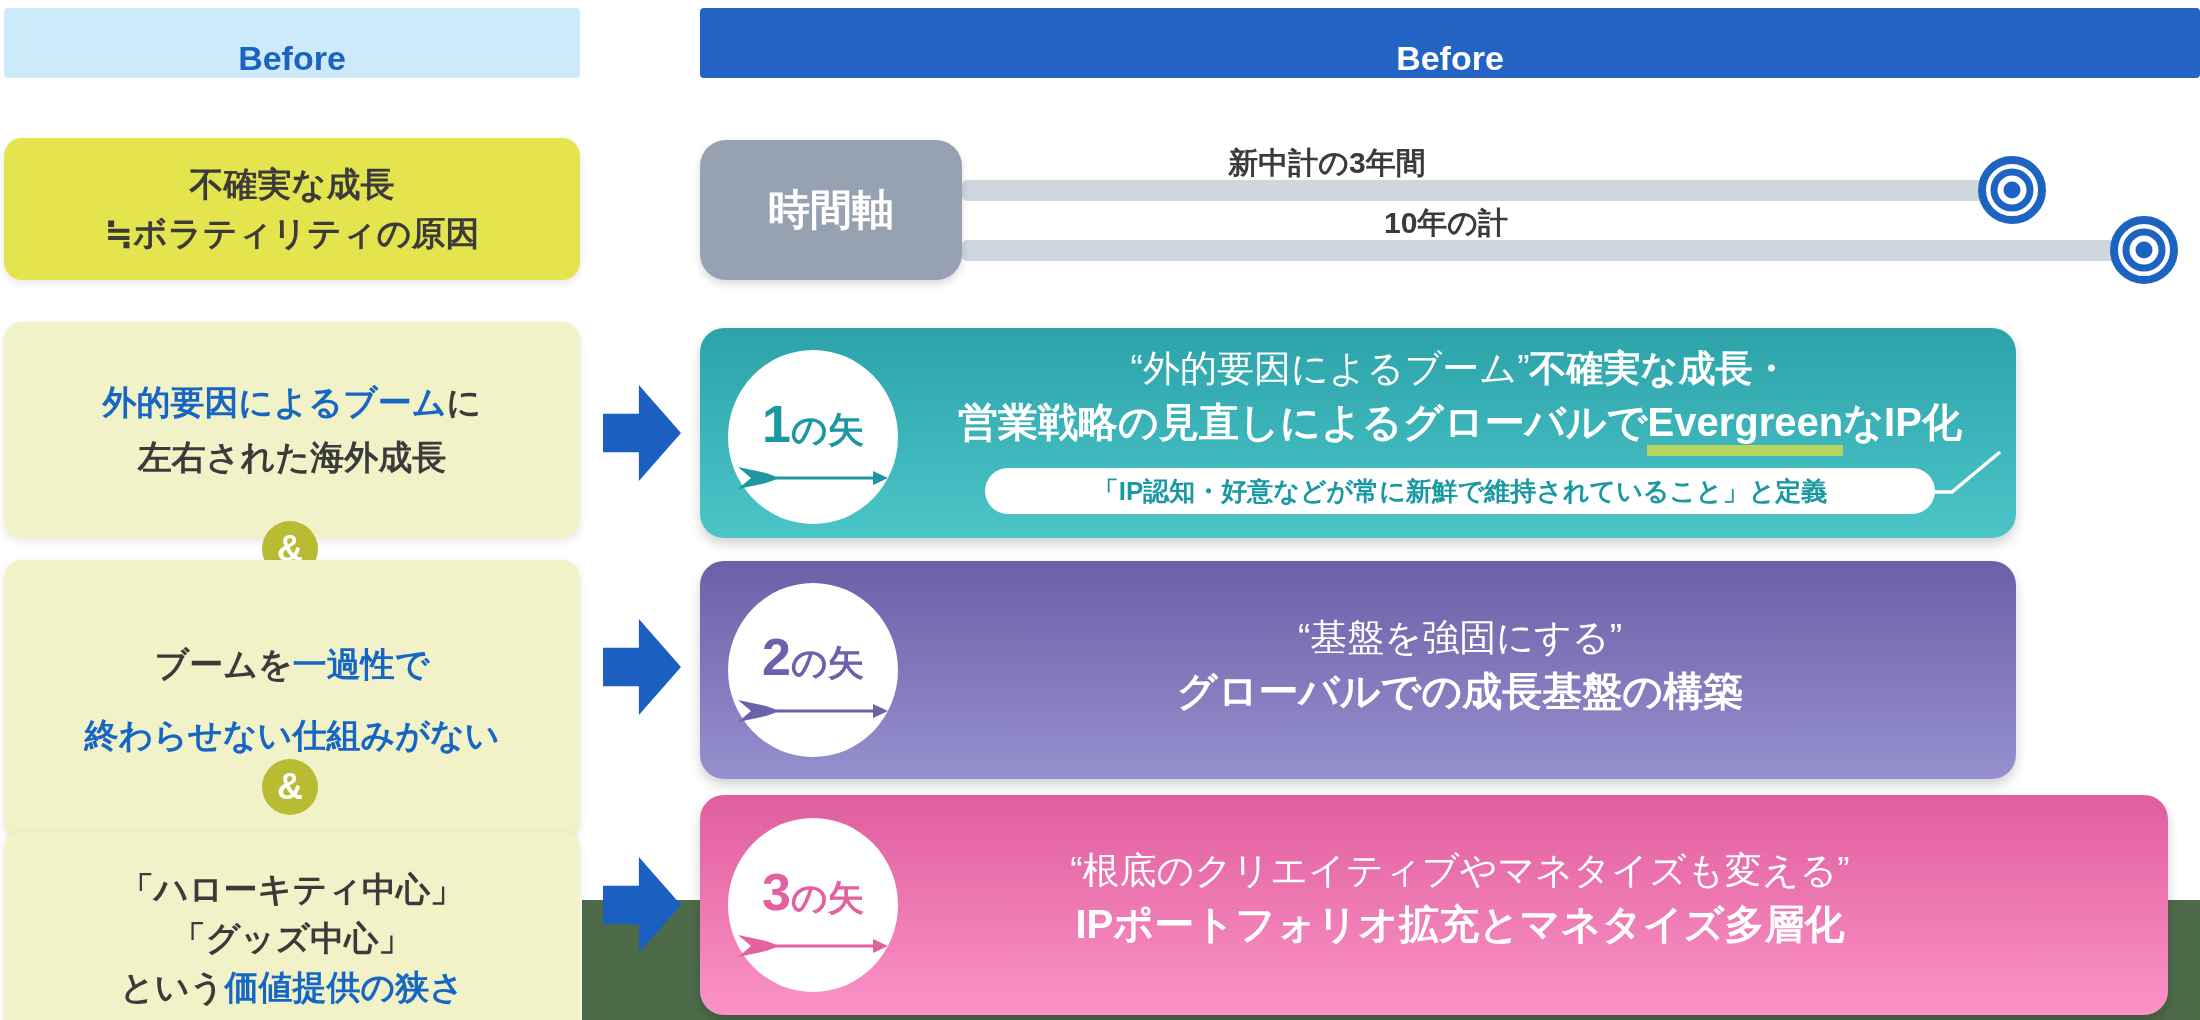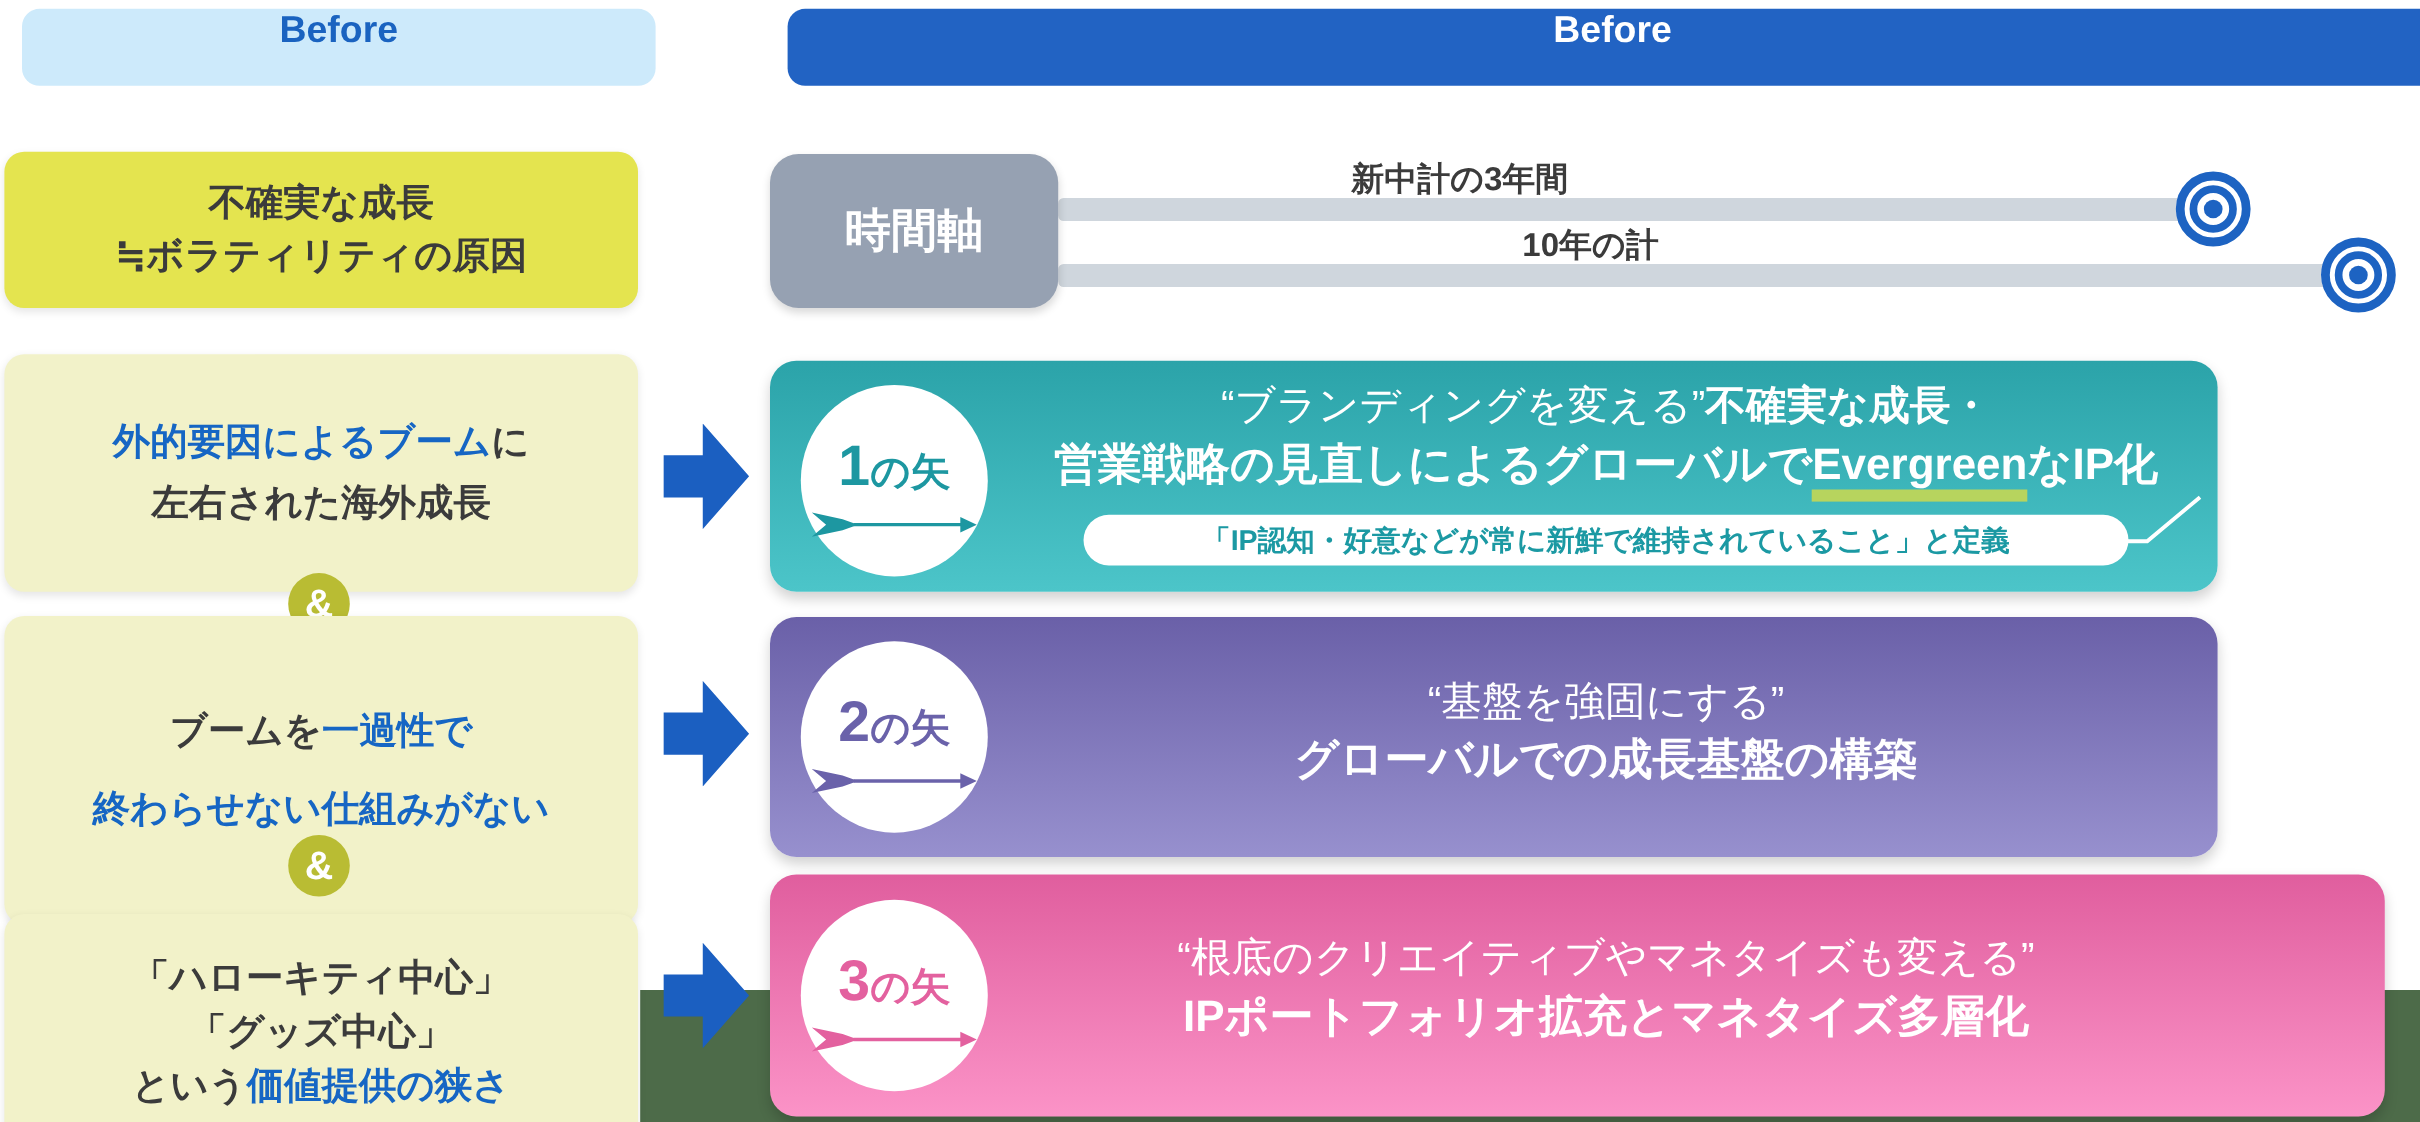--- a/index.html
+++ b/index.html
@@ -5,22 +5,22 @@
   html,body{margin:0;padding:0;}
   body{
     width:2200px;height:1020px;position:relative;overflow:hidden;
     background:#ffffff;
     font-family:"Liberation Sans","DejaVu Sans",sans-serif;
   }
   .abs{position:absolute;}
   
   .green-strip{left:582px;top:900px;width:1618px;height:120px;background:#4d6b49;}
   
-  .hdr{height:70px;border-radius:16px;display:flex;align-items:flex-start;justify-content:center;
-       font-size:34px;font-weight:700;margin-left:16px;}
+  .hdr{height:70px;border-radius:4px;display:flex;align-items:flex-end;justify-content:center;
+       font-size:34px;font-weight:700;}
   .hdr-before{left:4px;top:8px;width:576px;background:#cdeafb;color:#1a63c0;}
   .hdr-after{left:700px;top:8px;width:1500px;background:#2263c3;color:#ffffff;}
   
   .tbar{background:#cfd6dd;height:21px;border-radius:5px;}
   .tbar1{left:962px;top:180px;width:1028px;}
   .tbar2{left:962px;top:240px;width:1160px;}
   .tlabel{width:420px;text-align:center;font-size:30px;font-weight:600;color:#3b3b3b;}
   .tlabel1{left:1117px;top:143px;}
   .tlabel2{left:1236px;top:203px;}
   .time-axis-box{left:700px;top:140px;width:262px;height:140px;border-radius:26px;
@@ -174,21 +174,21 @@
       <span class="badge-suffix">の矢</span>
   </div>
   <svg class="badge-arrow" width="150" height="26" viewBox="0 0 150 26">
     <polygon points="0,2 28,8 42,13 28,18 0,24 13,13" fill="currentColor"></polygon>
     <line x1="38" y1="13" x2="140" y2="13" stroke="currentColor" stroke-width="3"></line>
     <polygon points="135,6 150,13 135,20" fill="currentColor"></polygon>
   </svg>
 </div>
 
 <div class="abs stext stext-teal">
-  <div class="s-line1"><span>“ブランディングを変える”</span><span class="seg-bold">不確実な成長・</span></div>
+  <div class="s-line1"><span>“外的要因によるブーム”</span><span class="seg-bold">不確実な成長・</span></div>
   <div class="s-line2"><span>営業戦略の見直しによるグローバルで</span><span class="hl-evergreen">Evergreen</span><span>なIP化</span></div>
 </div>
 <div class="abs note-pill">
   <span>「IP認知・好意などが常に新鮮で維持されていること」と定義</span>
 </div>
 <svg class="abs note-connector" width="80" height="50">
   <polyline points="2,44 24,44 72,4" fill="none" stroke="#ffffff" stroke-width="3.5"></polyline>
 </svg>
 
 <div class="abs stext stext-purple">

